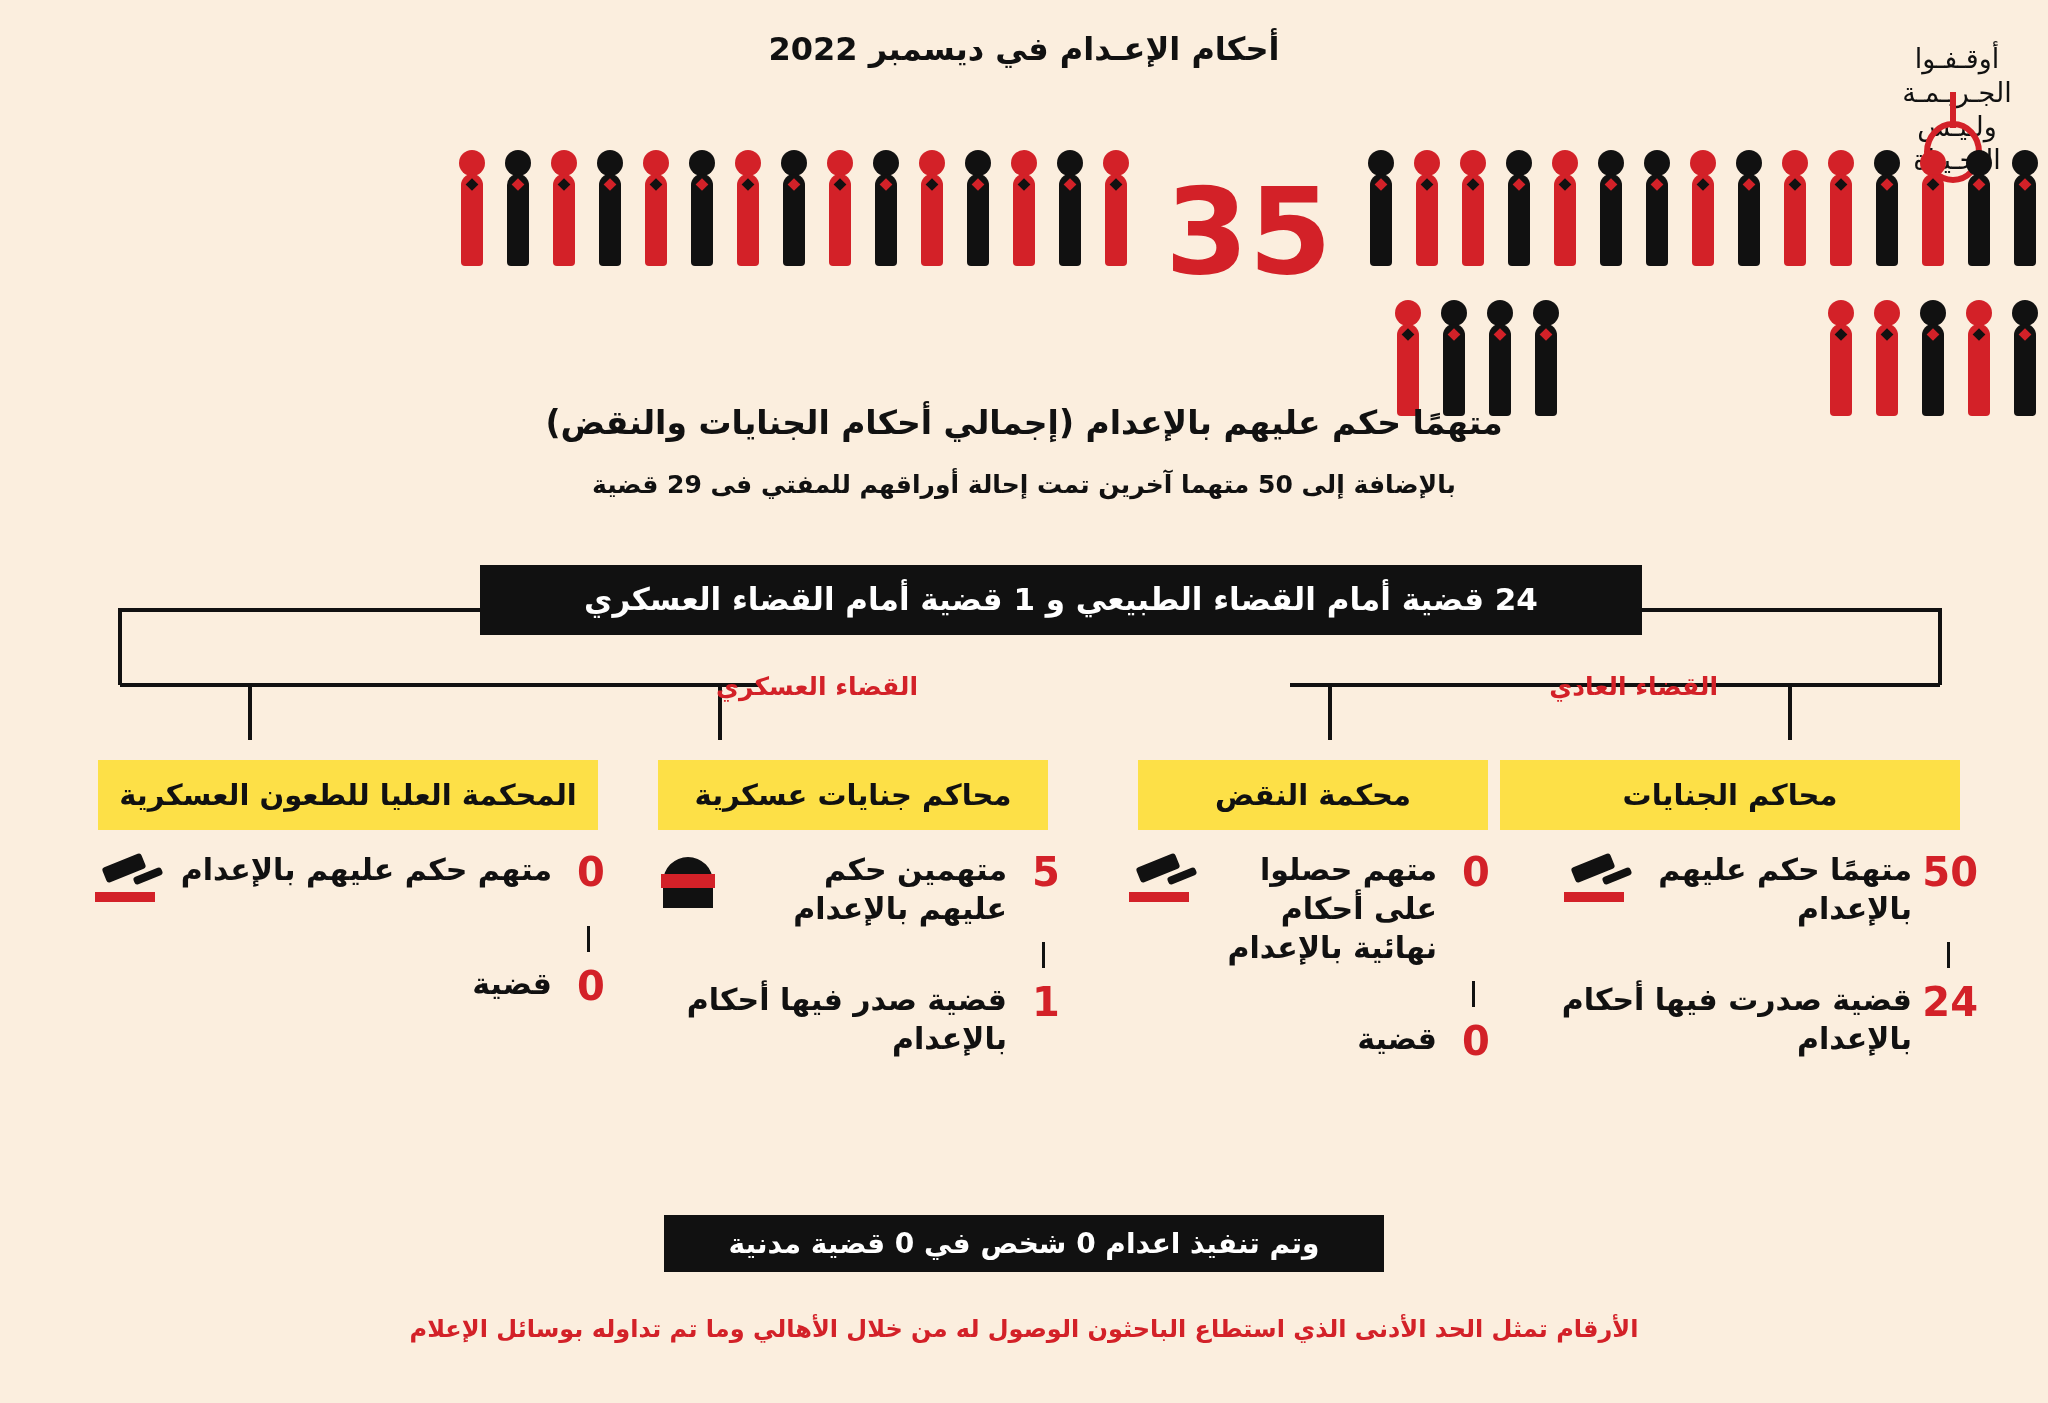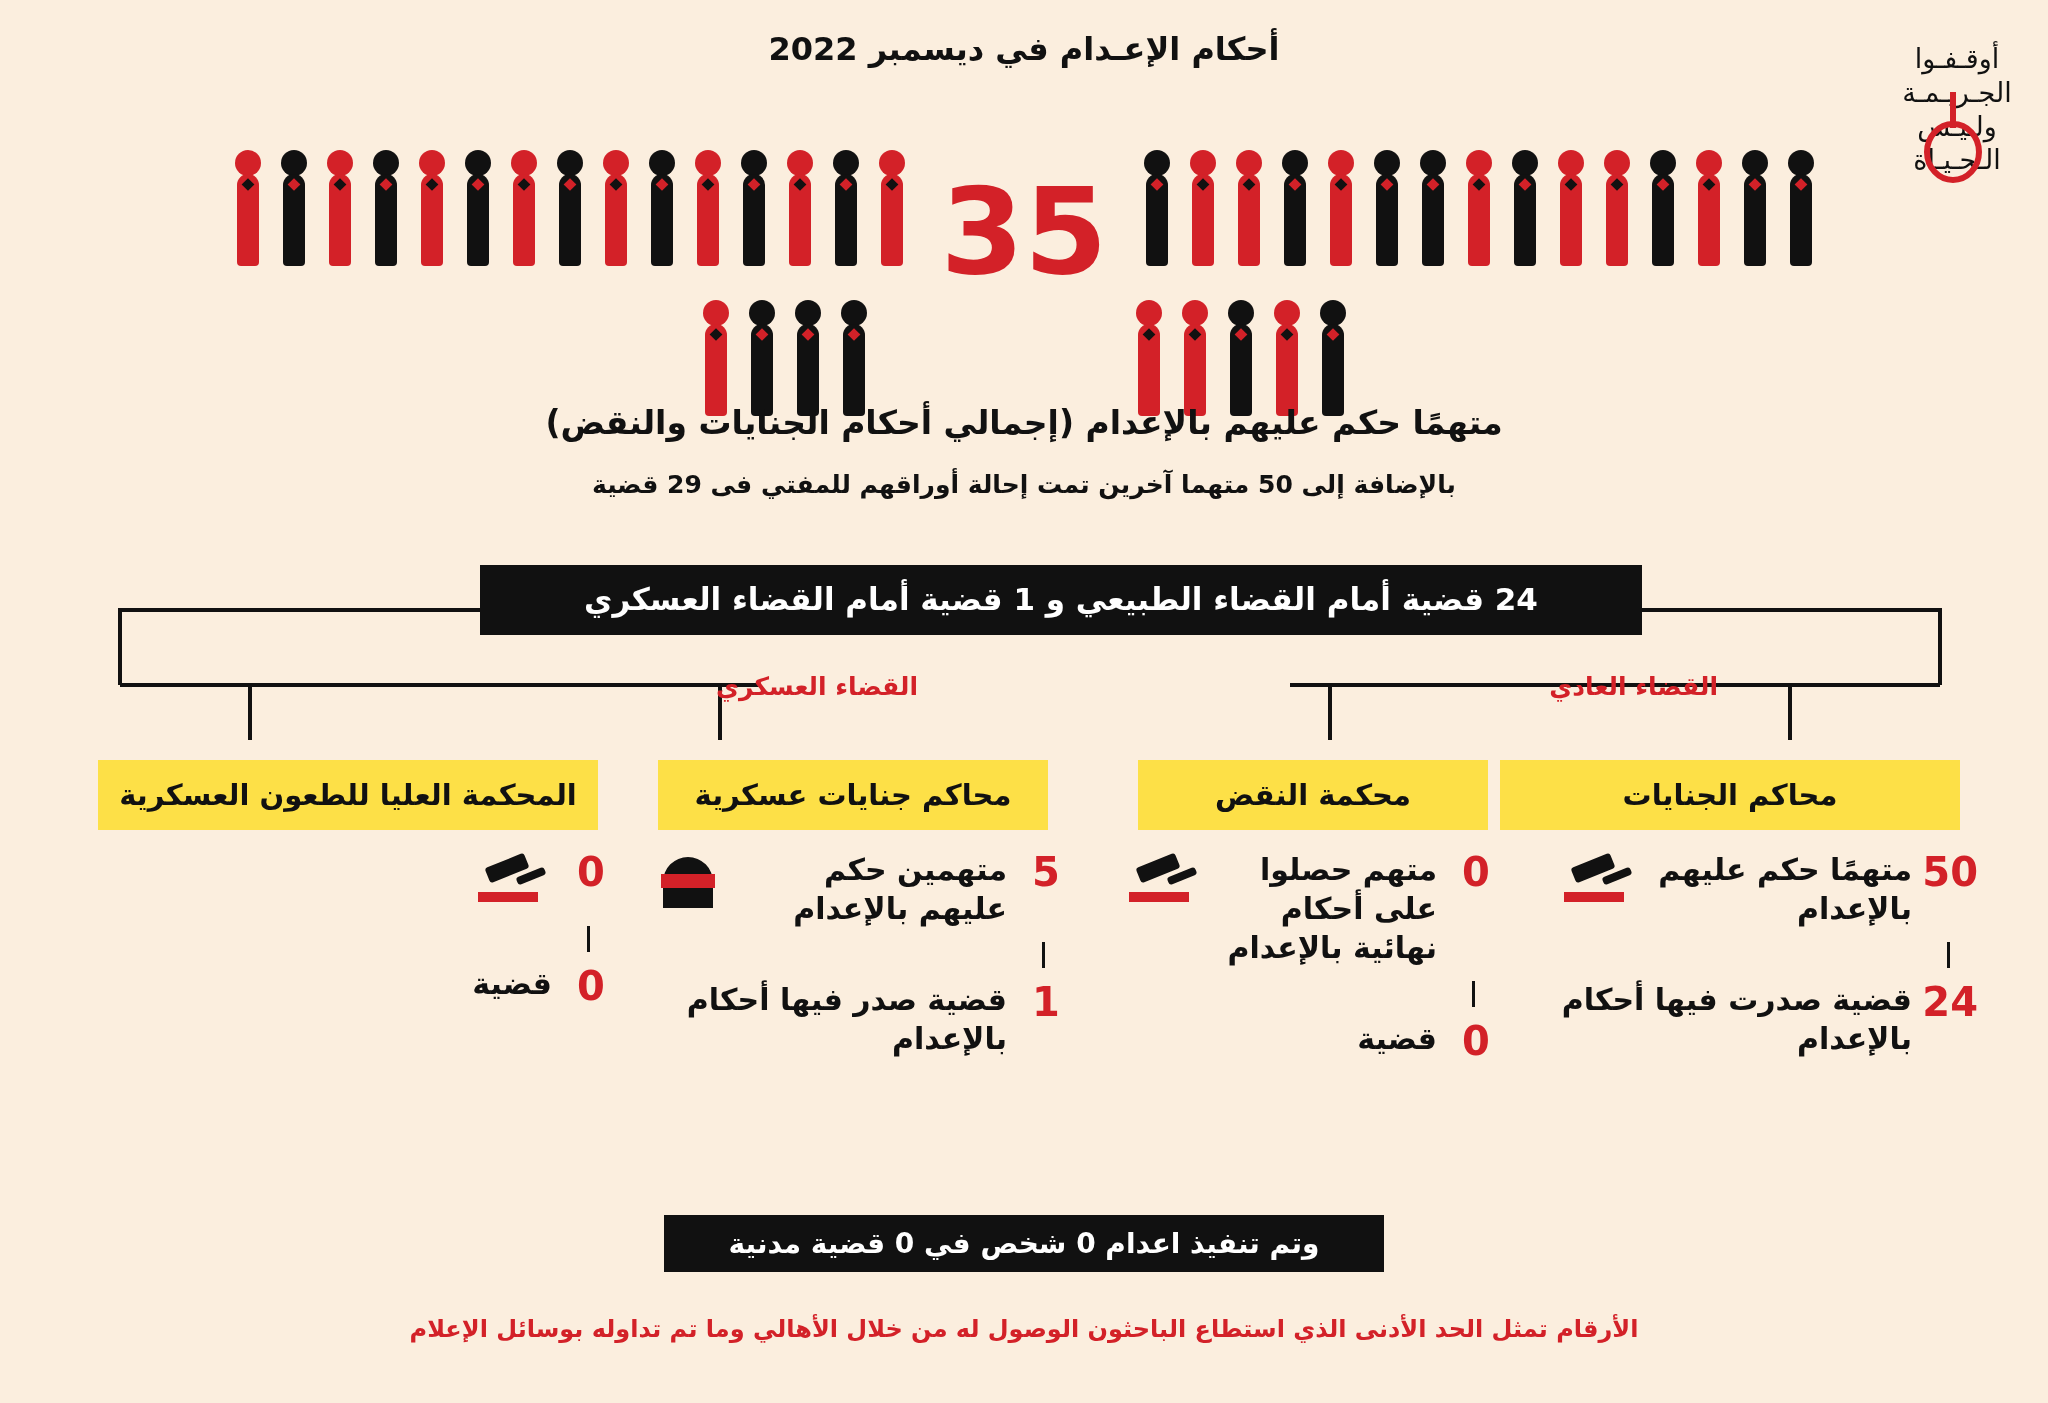--- a/index.html
+++ b/index.html
@@ -22,21 +22,21 @@
 
   .title{
     position:absolute; top:30px; left:0; right:0; text-align:center;
     font-size:32px; font-weight:bold; color:#111;
   }
 
   .figs{
     position:absolute; top:140px; left:0; right:0;
   }
   .figrow{
-    display:flex; justify-content:center; align-items:flex-start; 
+    display:flex; justify-content:flex-start; align-items:flex-start; 
   }
   .figrow.row1{ margin-top:10px; }
   .figrow.row2{ margin-top:8px; }
   .big-number{
     color:#d32128; font-size:120px; font-weight:bold; line-height:1;
     margin:0 26px; align-self:flex-start; padding-top:22px;
   }
   .person{ width:46px; height:120px; position:relative; display:inline-block; }
   .person .head{
     position:absolute; top:0; left:50%; transform:translateX(-50%);
@@ -416,20 +416,21 @@
   <div class="divider"></div>
   <div class="statline second">
     <span class="num">1</span>
     <span class="txt">قضية صدر فيها أحكام بالإعدام</span>
   </div>
 </div>
 
 <div class="col c4">
   <div class="statline">
     <span class="num">0</span>
+    <span class="txt">متهم حكم عليهم بالإعدام</span>
     <span class="icon-gavel">
       <svg viewBox="0 0 80 60">
           <rect x="6" y="40" width="60" height="10" fill="#d32128"></rect>
           <rect x="14" y="8" width="42" height="16" rx="3" fill="#111" transform="rotate(-22 35 16)"></rect>
           <rect x="44" y="20" width="30" height="8" rx="3" fill="#111" transform="rotate(-22 59 24)"></rect>
         </svg>
     </span>
   </div>
   <div class="divider"></div>
   <div class="statline second">

